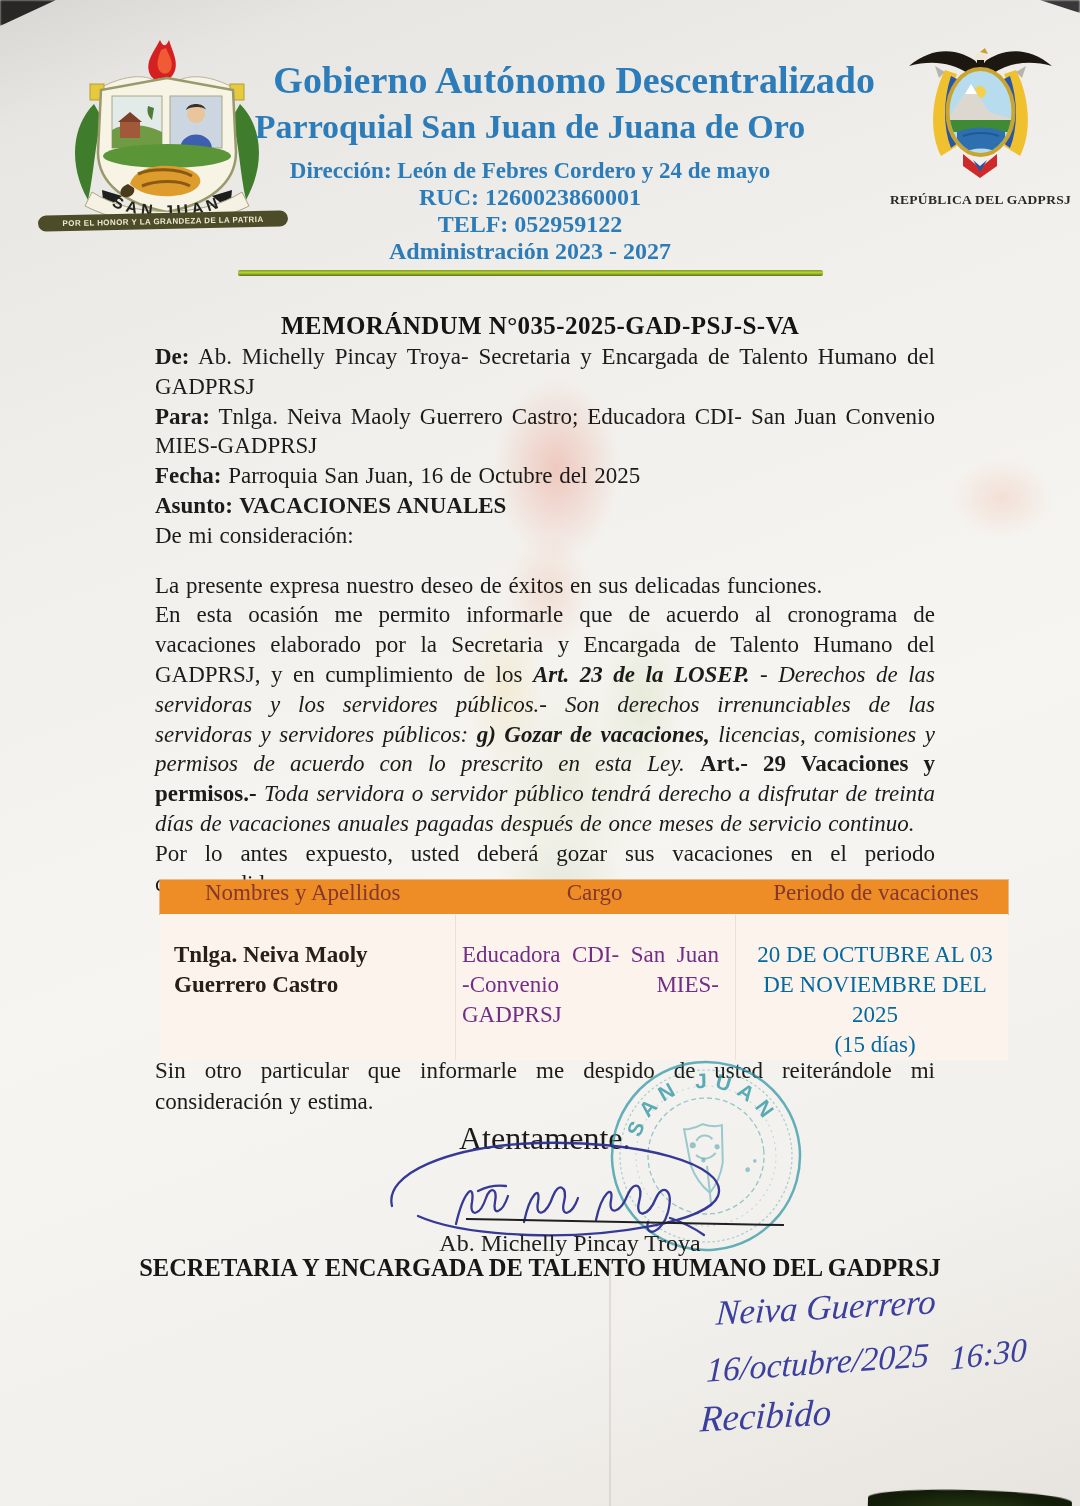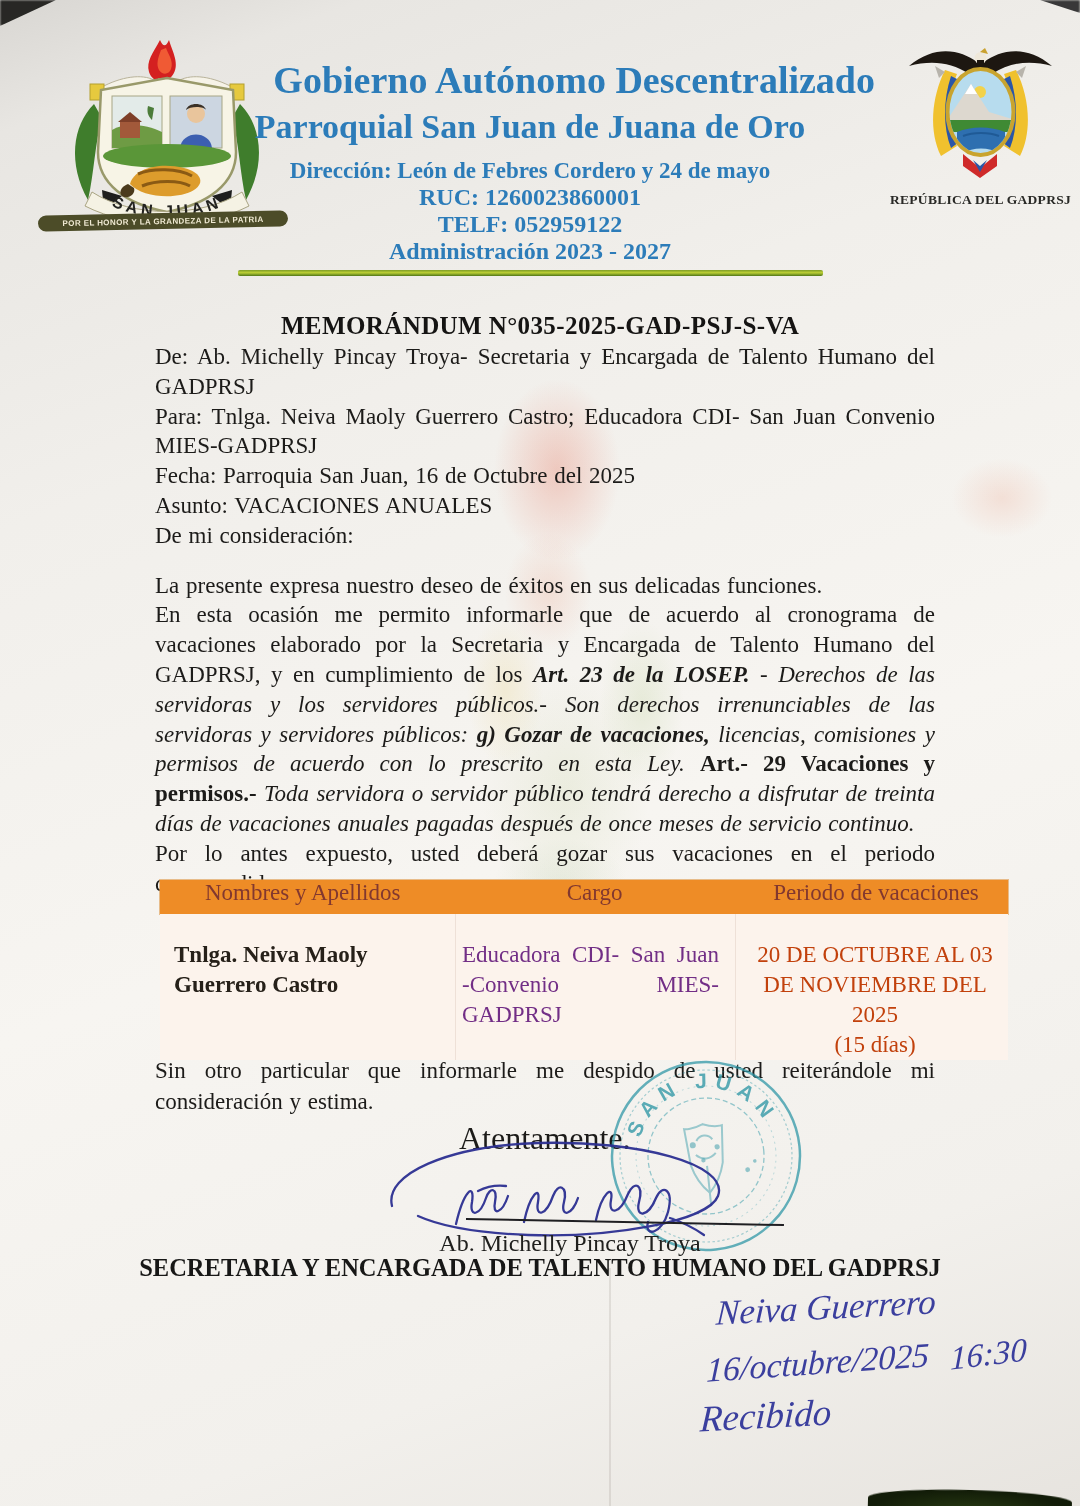--- a/index.html
+++ b/index.html
@@ -43,39 +43,39 @@
     background:linear-gradient(to bottom,#7d9c26 0%,#bccf35 45%,#4f7619 100%);}
   .crest-right-wrap{position:absolute;left:888px;top:36px;width:185px;text-align:center;}
   .republic-caption{margin-top:10px;font-size:13.5px;color:#292926;letter-spacing:.3px;font-weight:bold;}
 
   
   .memo-title{position:absolute;top:288px;left:0;width:1080px;text-align:center;
     font-size:25px;font-weight:bold;letter-spacing:.4px;color:#151413;margin-top:24px;}
   .doc-flow{position:absolute;left:155px;top:342px;width:780px;font-size:23px;line-height:29.8px;
     text-align:justify;word-spacing:1px;}
   .doc-flow p{margin:0;}
-  .b{font-weight:normal;}
+  .b{font-weight:bold;}
   .gap{height:20px;}
   .seg-n{font-style:normal;}
   .seg-b{font-weight:bold;}
   .seg-i{font-style:italic;}
   .seg-bi{font-weight:bold;font-style:italic;}
 
   
   .vac-table{position:absolute;left:160px;top:880px;width:848px;font-size:23px;}
   .thead{display:flex;background:#ee8c26;height:34px;align-items:flex-start;color:#82382f;
     box-shadow:0 0 0 1px rgba(222,150,70,.6);gap:14px;}
   .th{text-align:center;}
   .th.c1{width:295px;} .th.c2{width:280px;} .th.c3{width:273px;}
   .tbody{display:flex;background:#fcf3ec;min-height:138px;box-sizing:border-box;}
   .td{box-sizing:border-box;padding-top:26px;line-height:30px;}
   .td.name{width:295px;padding-left:14px;font-weight:bold;color:#262019;}
   .td.cargo{width:280px;padding-left:6px;padding-right:16px;color:#722e86;border-left:1px solid rgba(180,140,120,.18);}
   .cargo-line{text-align:justify;text-align-last:justify;}
-  .td.periodo{width:273px;text-align:center;color:#c2410c;padding-left:12px;padding-right:6px;
+  .td.periodo{width:273px;text-align:center;color:#0369a1;padding-left:12px;padding-right:6px;
     border-left:1px solid rgba(180,140,120,.18);}
 
   
   .closing{position:absolute;left:155px;top:1056px;width:780px;font-size:23px;line-height:30.5px;
     text-align:justify;word-spacing:1px;}
   .salutation{position:absolute;left:459px;top:1120px;font-size:32px;}
   .sig-svg{position:absolute;left:378px;top:1134px;}
   .sig-line{position:absolute;left:466px;top:1221px;width:318px;height:2px;background:#1f1f22;transform:rotate(1.1deg);}
   .signer-name{position:absolute;left:30px;top:1230px;width:1080px;text-align:center;font-size:24px;color:#20201e;}
   .signer-title{position:absolute;left:0;top:1254px;width:1080px;text-align:center;

